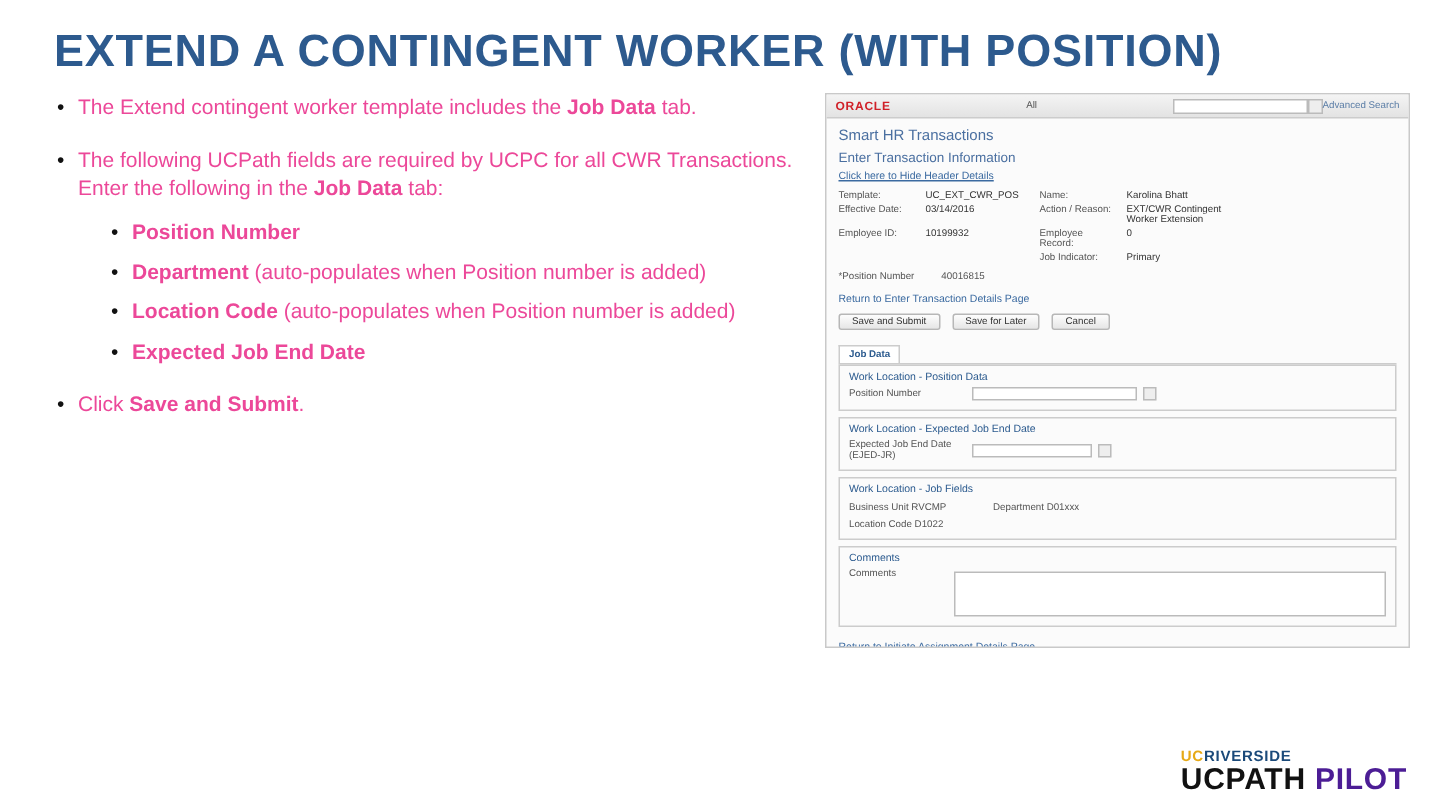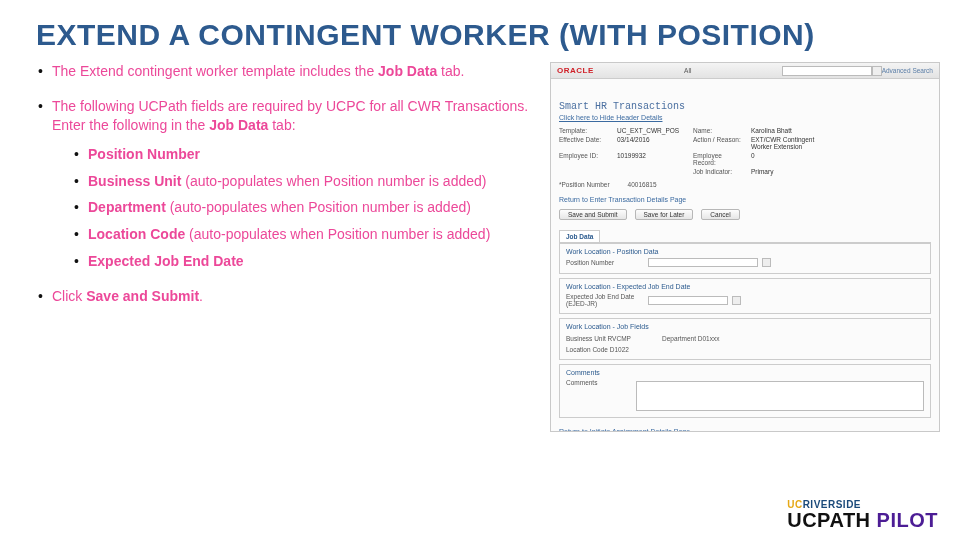--- a/index.html
+++ b/index.html
@@ -61,21 +61,21 @@
     padding: 0 6px;
     gap: 0;
   }
   .oracle { color:#d02028; font-weight:700; font-size:8px; letter-spacing:0.5px;}
   .search-field {
     height: 10px; width: 90px; background:#fff; border:1px solid #bbb;
     margin-left: auto;
   }
   .adv { color:#5a7da6; font-size:6.5px; }
   .arrow { width:10px;height:10px;background:#eee;border:1px solid #bbb; }
-  .shot-h1 { color:#4a6fa0; font-size:10px; font-weight:400; padding:22px 8px 2px;font-family:Liberation Mono, monospace; }
+  .shot-h1 { color:#4a6fa0; font-size:10px; font-weight:400; padding:6px 8px 2px; }
   .shot-h2 { color:#4a6fa0; font-size:9px; padding:2px 8px 4px; }
   .shot-link { color:#3b6aa0; font-size:7px; padding:0 8px 4px; text-decoration:underline;}
   .meta {
     display:grid; grid-template-columns: 52px 70px 52px 80px;
     gap: 2px 6px; padding: 2px 8px; font-size:6.5px; color:#333;
   }
   .meta .lbl { color:#555; }
   .pos-line { padding: 4px 8px 2px; font-size:6.5px; color:#555;}
   .pos-line .lbl { margin-right:18px;}
   .sect-link { color:#3b6aa0; font-size:7px; padding:6px 8px 4px;}
@@ -123,41 +123,41 @@
 
   <div class="bullets">
     <ul class="lvl1">
       <li>
         <span>The Extend contingent worker template includes the </span><span class="b">Job Data</span><span> tab.</span>
       </li>
       <li>
         <span>The following UCPath fields are required by UCPC for all CWR Transactions. Enter the following in the </span><span class="b">Job Data</span><span> tab:</span>
         <ul class="lvl2">
           <li><span class="b">Position Number</span></li>
-          <li><span class="b">Business Unit</span><span> (auto-populates when Position number is added)</span></li>
           <li><span class="b">Department</span><span> (auto-populates when Position number is added)</span></li>
           <li><span class="b">Location Code</span><span> (auto-populates when Position number is added)</span></li>
           <li><span class="b">Expected Job End Date</span></li>
         </ul>
       </li>
       <li>
         <span>Click </span><span class="b">Save and Submit</span><span>.</span>
       </li>
     </ul>
   </div>
 
   <div class="shot">
     <div class="shot-topbar">
       <span class="oracle">ORACLE</span>
       <span style="margin-left:auto;font-size:6.5px;color:#555;">All</span>
       <div class="search-field"></div>
       <div class="arrow"></div>
       <span class="adv">Advanced Search</span>
     </div>
     <div class="shot-h1">Smart HR Transactions</div>
+    <div class="shot-h2">Enter Transaction Information</div>
     <div class="shot-link">Click here to Hide Header Details</div>
     <div class="meta">
       <span class="lbl">Template:</span>
         <span>UC_EXT_CWR_POS</span>
       <span class="lbl">Name:</span>
         <span>Karolina Bhatt</span>
       <span class="lbl">Effective Date:</span>
         <span>03/14/2016</span>
       <span class="lbl">Action / Reason:</span>
         <span>EXT/CWR Contingent Worker Extension</span>

